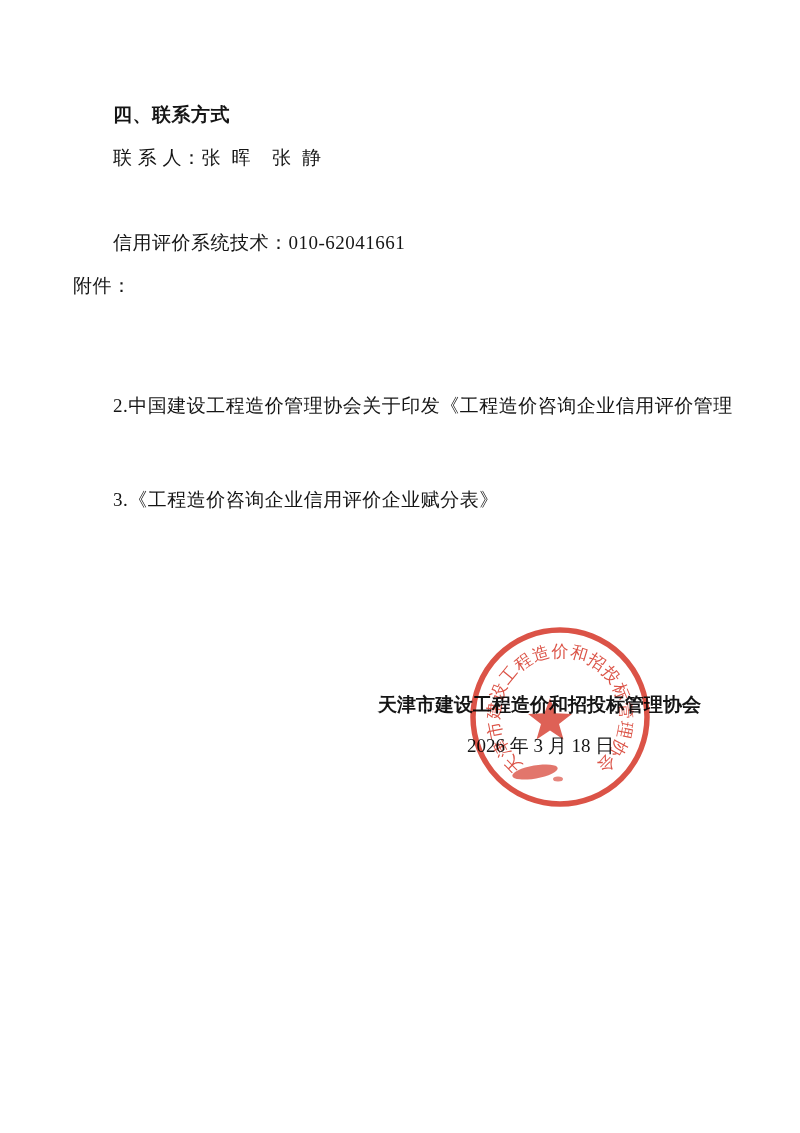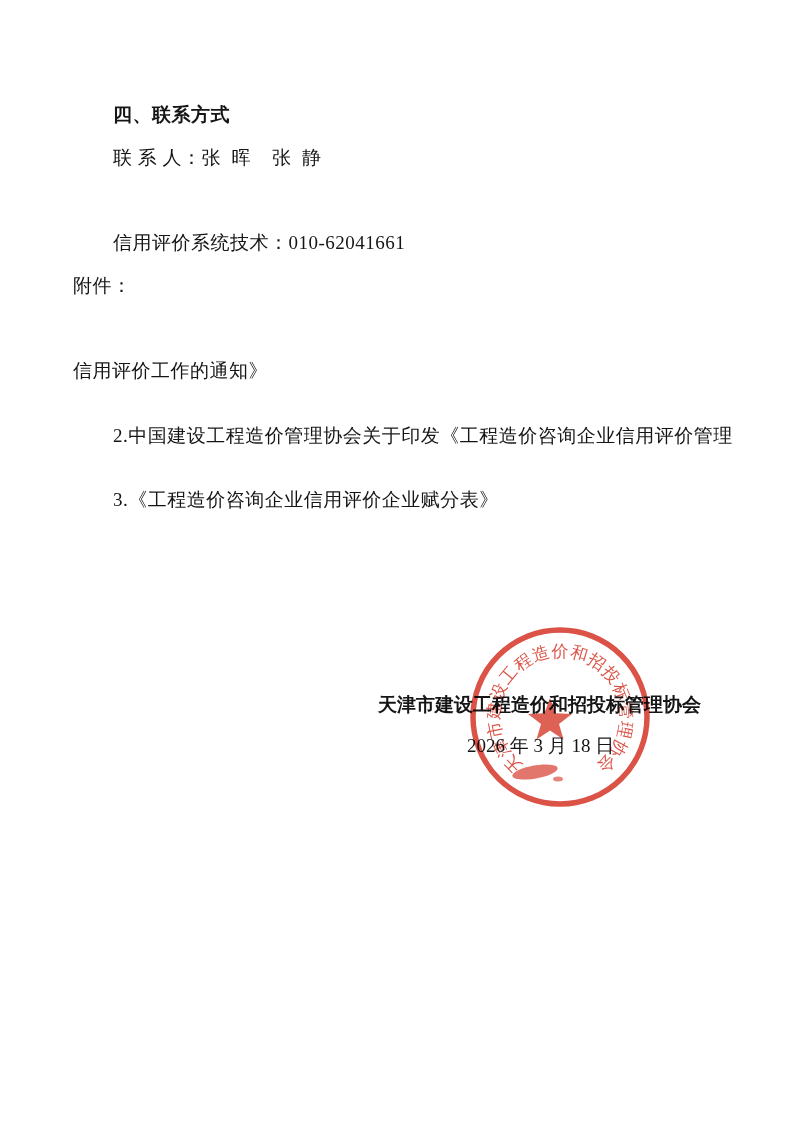--- a/index.html
+++ b/index.html
@@ -37,23 +37,22 @@
   <div class="ln bold" style="left:113px;top:93px;">四、联系方式</div>
 
   <div class="ln" style="left:113px;top:136px;">联 系 人：张  晖    张  静</div>
 
 
   <div class="ln" style="left:113px;top:221px;">信用评价系统技术：010-62041661</div>
 
   <div class="ln" style="left:73px;top:264px;font-family:Liberation Serif, serif;">附件：</div>
 
 
-  <div class="ln" style="left:73px;top:349px;">信用评价工作的通知》</div>
 
-  <div class="ln" style="left:113px;top:414px;">2.中国建设工程造价管理协会关于印发《工程造价咨询企业信用评价管理</div>
+  <div class="ln" style="left:113px;top:384px;">2.中国建设工程造价管理协会关于印发《工程造价咨询企业信用评价管理</div>
 
 
   <div class="ln" style="left:113px;top:478px;">3.《工程造价咨询企业信用评价企业赋分表》</div>
 
   <div class="ln" style="left:378px;top:683px;letter-spacing:0;font-weight:bold;">天津市建设工程造价和招投标管理协会</div>
 
   <div class="ln" style="left:467px;top:724px;letter-spacing:0;">2026 年 3 月 18 日</div>
 
   <div class="stamp">
     <svg id="stamp-svg" viewBox="0 0 196 196" xmlns="http://www.w3.org/2000/svg">

